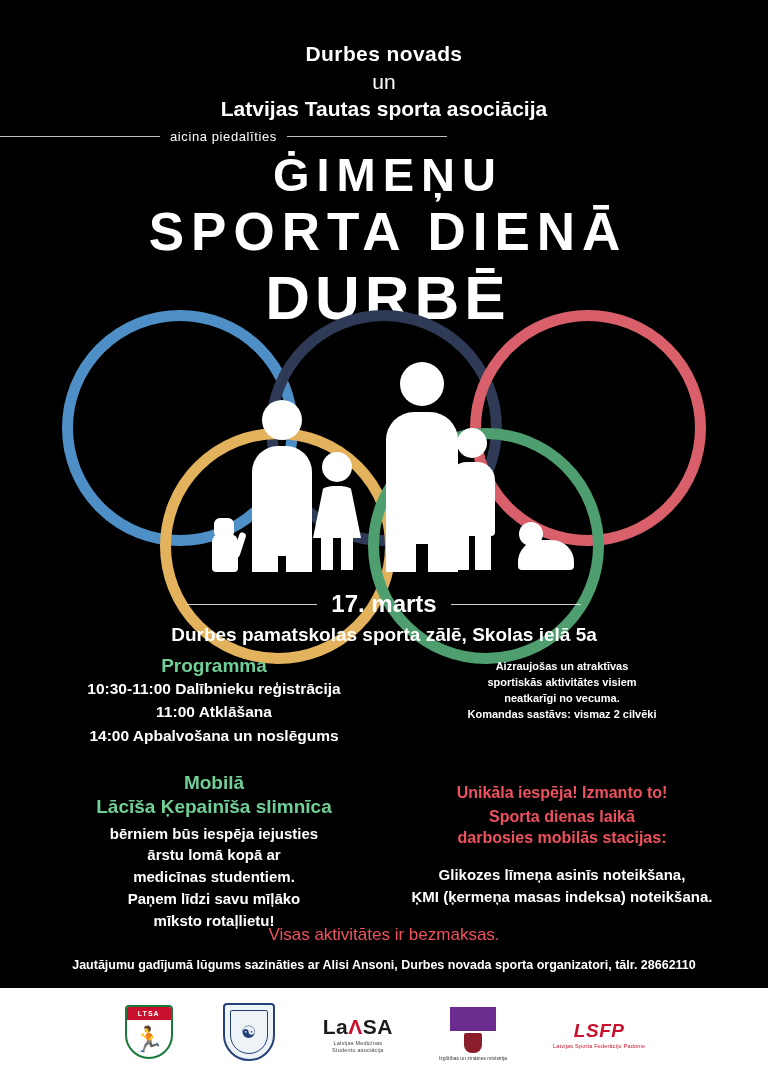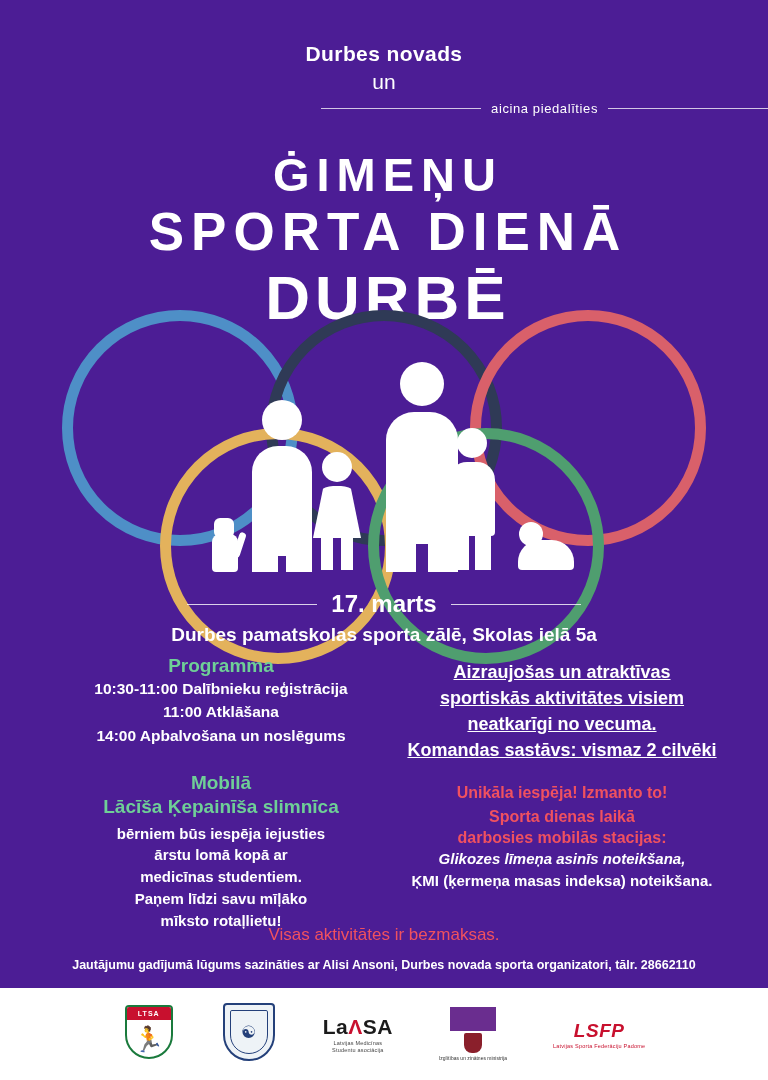--- a/index.html
+++ b/index.html
@@ -5,34 +5,34 @@
   * { margin:0; padding:0; box-sizing:border-box; }
   html, body { width:768px; height:1080px; }
   body {
     font-family: "Liberation Sans", sans-serif;
     background:#5b9bd0;
     position:relative;
     overflow:hidden;
   }
   .poster {
     position:absolute; inset:0;
-    background:#4c1d95;
+    background:#000000;
     padding-left:24px;
   }
   
   .header {
     position:absolute; top:40px; left:0; width:100%;
     text-align:center; color:#ffffff;
   }
   .header .l1 { font-size:21px; font-weight:bold; letter-spacing:.4px; line-height:1.32; }
   .header .l2 { font-size:21px; font-weight:normal; line-height:1.32; }
   .header .l3 { font-size:21px; font-weight:bold; line-height:1.32; }
   .invite-wrap {
     position:relative; margin-top:6px; width:100%;
-    display:flex; align-items:center; justify-content:flex-end;
+    display:flex; align-items:center; justify-content:flex-start;
   }
   .invite-wrap .rule {
     height:1px; background:rgba(255,255,255,.75); flex:0 0 160px;
   }
   .invite-wrap .txt {
     font-size:13px; letter-spacing:.6px; padding:0 10px; font-weight:normal;
   }
   
   .title {
     position:absolute; top:148px; left:4px; width:100%;
@@ -61,27 +61,27 @@
     position:absolute; top:590px; left:0; width:100%; text-align:center; color:#fff;
   }
   .dateline { display:flex; align-items:center; justify-content:center; }
   .dateline .rule { height:1px; background:rgba(255,255,255,.8); flex:0 0 130px; }
   .dateline .d { font-size:24px; font-weight:bold; padding:0 14px; }
   .venue { font-size:19px; font-weight:bold; margin-top:6px; }
 
   
   .cols { position:absolute; top:655px; left:0; width:768px; }
   .col { position:absolute; text-align:center; color:#ffffff; }
-  .col-left  { left:43px;  width:356px; }
+  .col-left  { left:36px;  width:356px; }
   .col-right { left:384px; width:356px; }
 
   .h-green { color:#6fcf97; font-size:19px; font-weight:bold; }
   .h-green2 { color:#6fcf97; font-size:19px; font-weight:bold; line-height:1.25; }
   .h-red { color:#f0515f; font-size:16px; font-weight:bold; line-height:1.3; }
-  .body-txt { font-size:18px; font-weight:bold; line-height:1.45;text-decoration:underline; }
+  .body-txt { font-size:11px; font-weight:bold; line-height:1.45; }
   .body-txt-sm { font-size:15px; font-weight:bold; line-height:1.45; }
 
   .prog-list { }
   .prog-list div { font-size:15.5px; font-weight:bold; line-height:1.5; }
 
   .bezmaksas {
     position:absolute; top:925px; left:0; width:100%;
     text-align:center; color:#f0515f; font-size:17px; font-weight:normal;
   }
   .contact {
@@ -132,20 +132,21 @@
   .lsfp-sub { font-size:5.5px; color:#c8102e; letter-spacing:.2px; margin-top:1px; }
 </style>
 </head>
 <body>
 
 <div class="poster">
 
   <div class="header">
     <div class="l1">Durbes novads</div>
     <div class="l2">un</div>
+    <div class="l3">Latvijas Tautas sporta asociācija</div>
     <div class="invite-wrap">
       <div class="rule"></div>
       <div class="txt">aicina piedalīties</div>
       <div class="rule"></div>
     </div>
   </div>
 
   <div class="title">
     <div class="t1">ĠIMEŅU</div>
     <div class="t2">SPORTA DIENĀ</div>
@@ -225,21 +226,21 @@
       <div class="body-txt-sm">ārstu lomā kopā ar</div>
       <div class="body-txt-sm">medicīnas studentiem.</div>
       <div class="body-txt-sm">Paņem līdzi savu mīļāko</div>
       <div class="body-txt-sm">mīksto rotaļlietu!</div>
     </div>
 
     <div class="col col-right" style="top:128px;">
       <div class="h-red">Unikāla iespēja! Izmanto to!</div>
       <div class="h-red" style="margin-top:3px;">Sporta dienas laikā</div>
       <div class="h-red">darbosies mobilās stacijas:</div>
-      <div class="body-txt-sm" style="margin-top:0;font-style:italic;">Glikozes līmeņa asinīs noteikšana,</div>
+      <div class="body-txt-sm" style="margin-top:16px;">Glikozes līmeņa asinīs noteikšana,</div>
       <div class="body-txt-sm">ĶMI (ķermeņa masas indeksa) noteikšana.</div>
     </div>
 
   </div>
 
   <div class="bezmaksas">Visas aktivitātes ir bezmaksas.</div>
   <div class="contact">Jautājumu gadījumā lūgums sazināties ar Alisi Ansoni, Durbes novada sporta organizatori, tālr. 28662110</div>
 
   <div class="footer">
 

